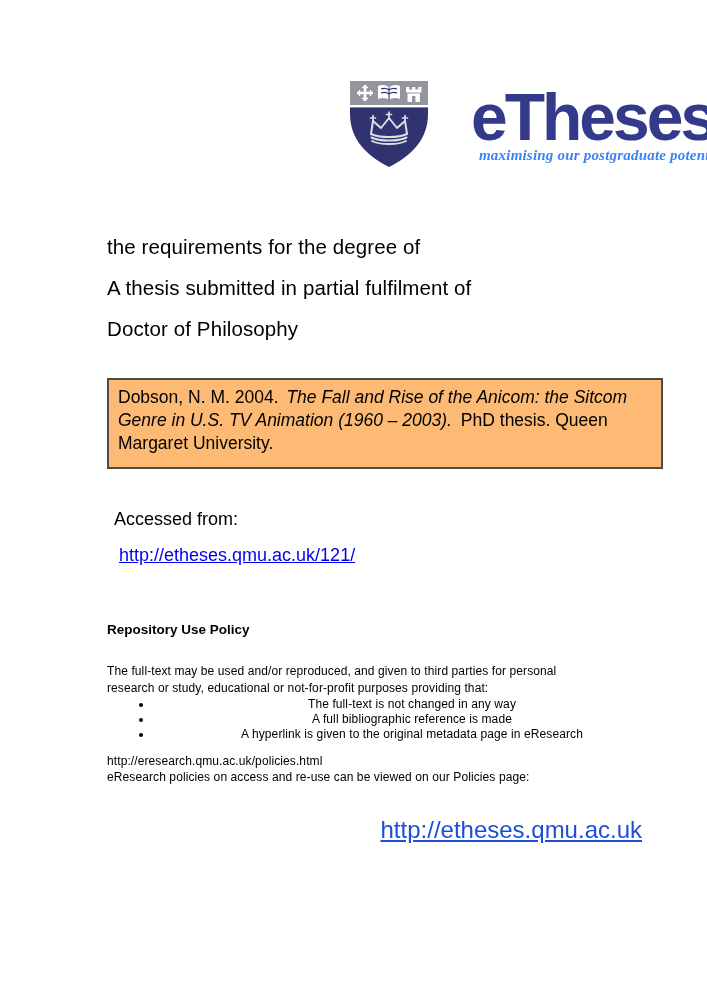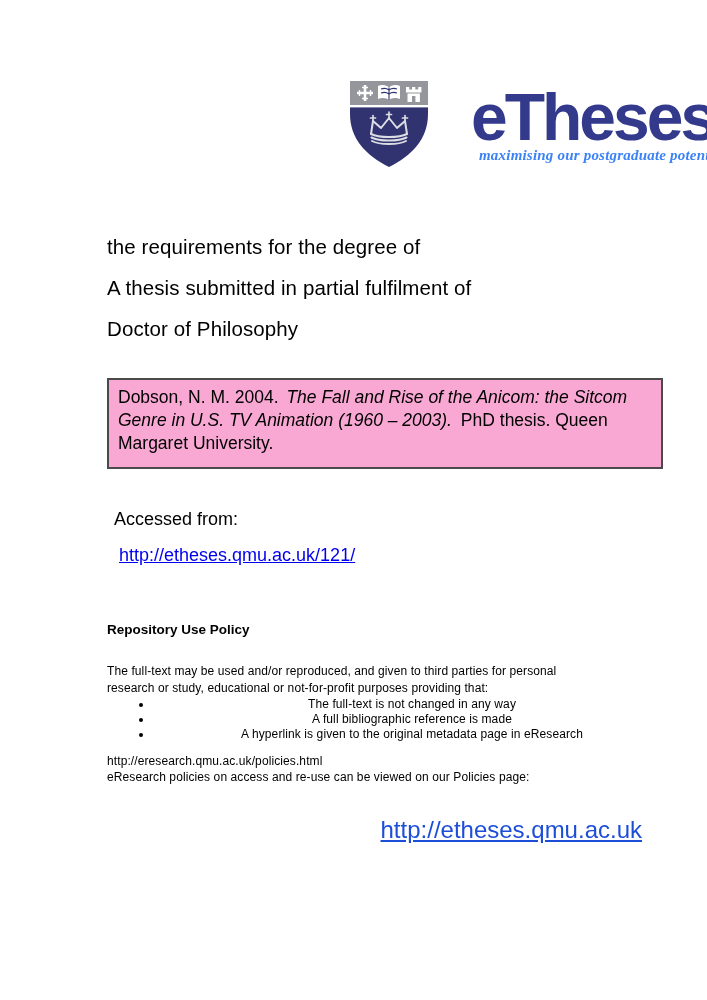--- a/index.html
+++ b/index.html
@@ -22,21 +22,21 @@
     letter-spacing:0.2px;
   }
   
   .thesis-title{
     position:absolute;top:226px;left:107px;width:560px;
     font-size:20.5px;line-height:41px;letter-spacing:0.1px;color:#000;
   }
   
   .citation-box{
     position:absolute;top:378px;left:107px;width:556px;height:91px;
-    box-sizing:border-box;border:2px solid #4b4b4b;background:#f9a8d4;
+    box-sizing:border-box;border:2px solid #4b4b4b;background:#fdba74;
     padding:6px 9px 0 9px;font-size:17.5px;line-height:23px;color:#000;
   }
   .cit-italic{font-style:italic;margin-left:3px;margin-right:4px;}
   
   .accessed-label{position:absolute;top:509px;left:114px;font-size:18px;color:#000;}
   .access-link{
     position:absolute;top:545px;left:107px;font-size:18px;
     color:#0000ee;text-decoration:underline;cursor:pointer;margin-left:12px;
   }
   

